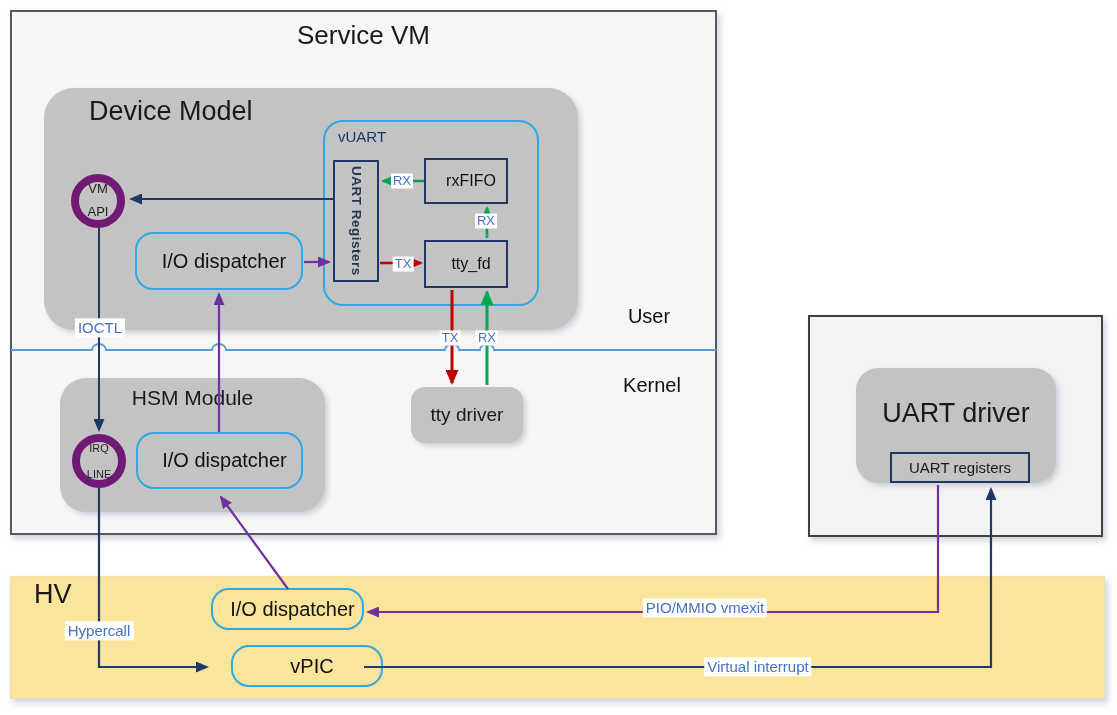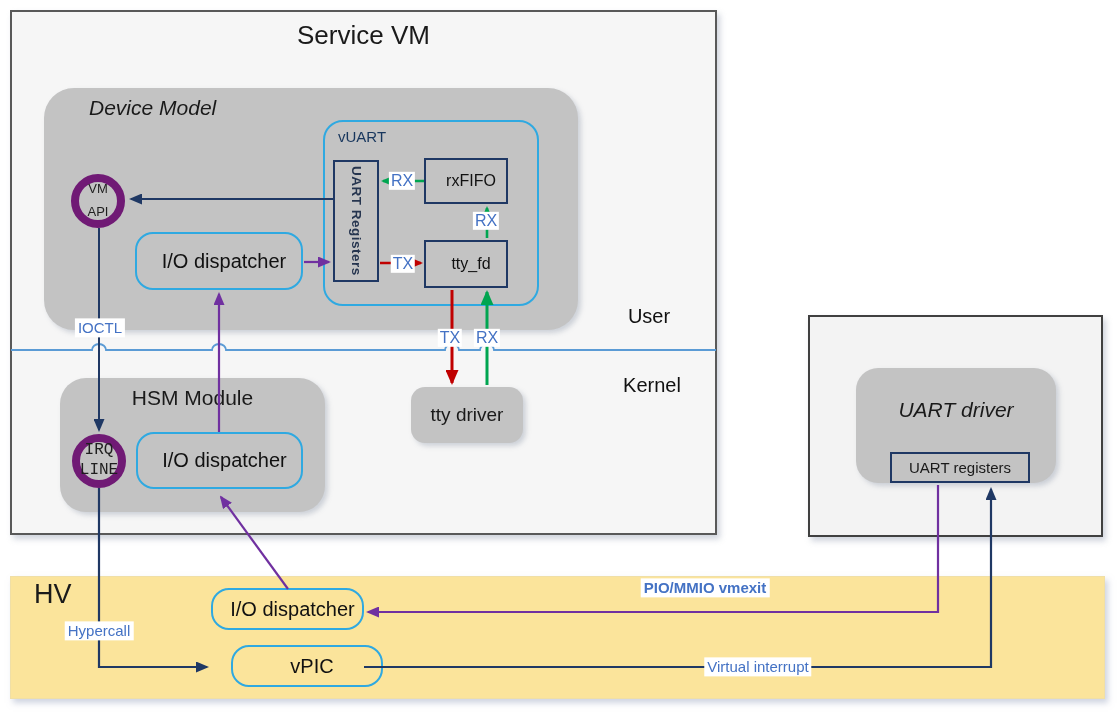--- a/index.html
+++ b/index.html
@@ -16,31 +16,31 @@
   .gray{background:#c3c3c3;box-shadow:3px 3px 5px rgba(130,140,160,.35);z-index:2;}
   
   .cyan{border:2px solid #2fa9e1;border-radius:18px;z-index:3;display:flex;align-items:center;justify-content:center;padding-left:10px;}
   .circle{border:8px solid #701a75;border-radius:50%;background:#c3c3c3;z-index:3;
           display:flex;flex-direction:column;align-items:center;justify-content:space-between;
           font-size:13px;line-height:1.12;color:#1f1f1f;}
   
   .navybox{background:#c3c3c3;border:2px solid #1f3864;z-index:3;display:flex;align-items:center;justify-content:center;}
   
   .title-xl{font-size:26px;text-align:center;z-index:2;}
-  .title-lg{font-size:21px;z-index:3;font-style:italic;}
+  .title-lg{font-size:27px;z-index:3;}
   .title-md{font-size:21px;text-align:center;z-index:3;}
   .boxtext{font-size:20px;color:#111;}
   .smalltext{font-size:16px;color:#111;padding-left:10px;}
   .vuart-label{font-size:15px;color:#17365d;z-index:3;}
   .vertical{writing-mode:vertical-rl;font-size:13.5px;font-weight:700;color:#26354f;letter-spacing:.5px;}
   .zone{font-size:20px;color:#111;z-index:3;transform:translate(-50%,-50%);white-space:nowrap;}
   
   .wlab{background:#fff;color:#4472c4;font-size:15px;line-height:1.15;padding:1px 3px;
         white-space:nowrap;z-index:5;transform:translate(-50%,-50%);}
-  .wlab.sm{font-size:16px;padding:0 2px;}
+  .wlab.sm{font-size:13px;padding:0 2px;}
   svg.wires{position:absolute;left:0;top:0;z-index:4;pointer-events:none;}
 </style>
 </head>
 <body>
 
 <div id="canvas">
 
   <div class="abs vmbox" style="left:10px;top:10px;width:707px;height:525px;"></div>
   <div class="abs title-xl" style="left:10px;top:20px;width:707px;">Service VM</div>
 
@@ -65,21 +65,21 @@
     <span>API</span>
   </div>
 
   <div class="abs cyan gray boxtext" style="left:135px;top:232px;width:168px;height:58px;box-shadow:none;">
     <span>I/O dispatcher</span>
   </div>
 
   <div class="abs gray" style="left:60px;top:378px;width:265px;height:134px;border-radius:26px;"></div>
   <div class="abs title-md" style="left:60px;top:386px;width:265px;">HSM Module</div>
 
-  <div class="abs circle" style="left:72px;top:434px;width:54px;height:54px;font-size:16px;font-family:Liberation Mono, monospace;">
+  <div class="abs circle" style="left:72px;top:434px;width:54px;height:54px;font-size:11px;">
     <span>IRQ</span>
     <span>LINE</span>
   </div>
 
   <div class="abs cyan gray boxtext" style="left:136px;top:432px;width:167px;height:57px;box-shadow:none;">
     <span>I/O dispatcher</span>
   </div>
 
   <div class="abs gray" style="left:411px;top:387px;width:112px;height:56px;border-radius:14px;display:flex;align-items:center;justify-content:center;font-size:19px;text-align:right;">
     <span>tty driver</span>
@@ -142,16 +142,16 @@
     <path d="M487 385 L487 292" fill="none" stroke="#00A550" stroke-width="3" marker-end="url(#ah-green)"></path>
   </svg>
 
   <div class="abs wlab sm" style="left:402px;top:181px;">RX</div>
   <div class="abs wlab sm" style="left:486px;top:221px;">RX</div>
   <div class="abs wlab sm" style="left:403px;top:264px;">TX</div>
   <div class="abs wlab sm" style="left:450px;top:338px;">TX</div>
   <div class="abs wlab sm" style="left:487px;top:338px;">RX</div>
   <div class="abs wlab" style="left:100px;top:328px;">IOCTL</div>
   <div class="abs wlab" style="left:99px;top:631px;">Hypercall</div>
-  <div class="abs wlab" style="left:705px;top:588px;font-weight:bold;">PIO/MMIO vmexit</div>
+  <div class="abs wlab" style="left:705px;top:608px;">PIO/MMIO vmexit</div>
   <div class="abs wlab" style="left:758px;top:667px;text-align:right;">Virtual interrupt</div>
 
 </div>
 
 </body></html>

